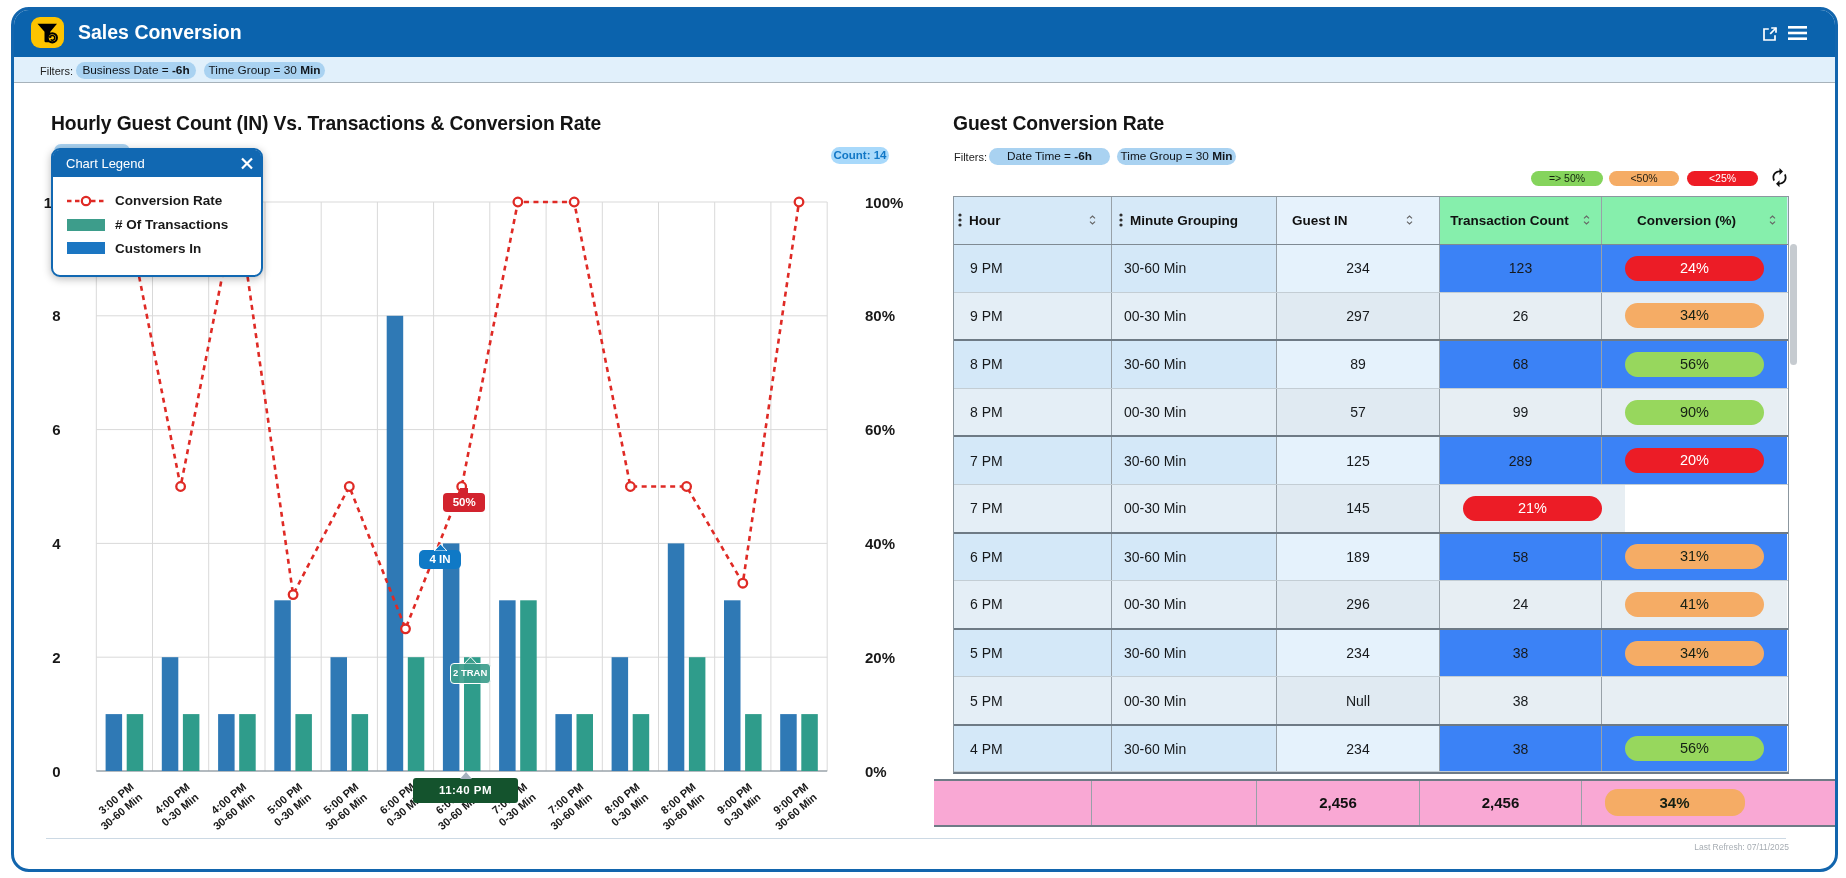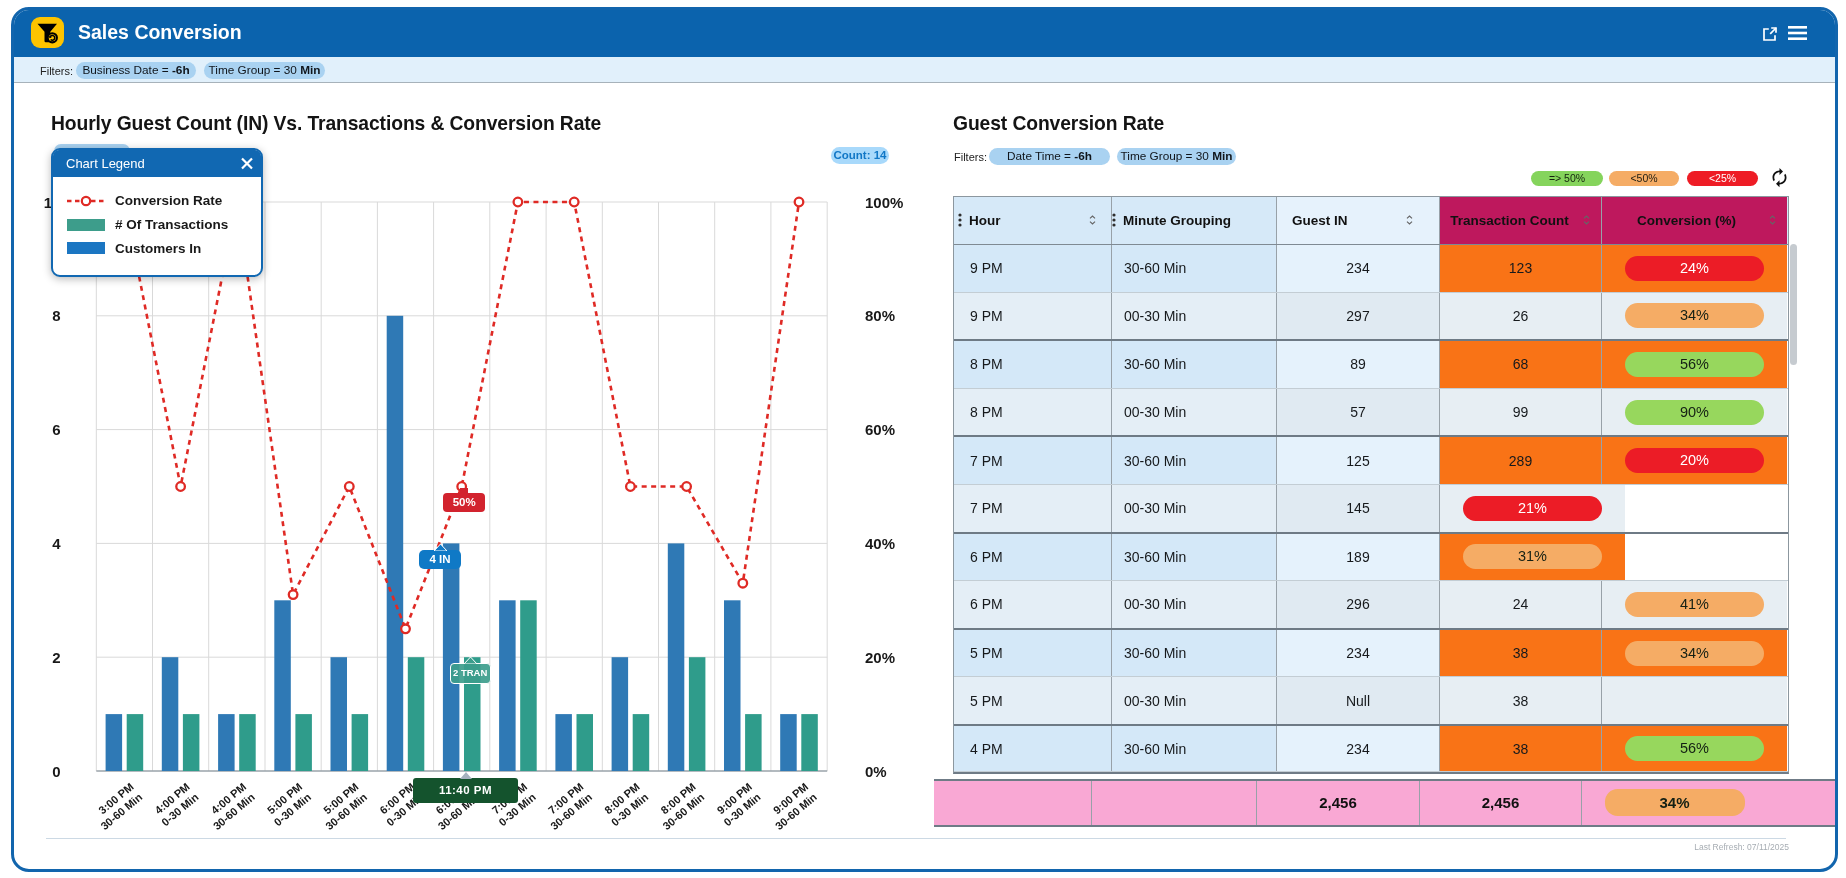--- a/index.html
+++ b/index.html
@@ -26,23 +26,23 @@
 .thead{display:flex;height:48.5px;background:#d6e9f8;border-bottom:1.5px solid #7f8a93;font-size:13.5px;font-weight:bold;color:#111;white-space:nowrap}
 .thead>div{display:flex;align-items:center;position:relative}.thead .c3,.thead .c4{justify-content:center}
 .trow{display:flex;height:47.6px;border-bottom:1px solid #c3cdd4;font-size:14px;color:#16191c}
 .trow.grp{height:48.6px;border-bottom:2.5px solid #6e7a85}.trow:last-child{height:46.5px}
 .trow>div,.tfoot>div{display:flex;align-items:center;justify-content:center}
 .c0{width:157px;justify-content:flex-start!important;padding-left:16px}
 .c1{width:165px;justify-content:flex-start!important;padding-left:12px;border-left:1px solid #98a1a8}
 .c2{width:163px;border-left:1px solid #98a1a8}
 .c3{width:162px;border-left:1px solid #98a1a8}
 .c4{width:186px;border-left:1px solid #98a1a8}
-.odd .c0,.odd .c1{background:#d4e8f8}.odd .c2{background:#e5f2fc}.odd .c3,.odd .c4{background:#f97316}
+.odd .c0,.odd .c1{background:#d4e8f8}.odd .c2{background:#e5f2fc}.odd .c3,.odd .c4{background:#3b82f6}
 .even .c0,.even .c1{background:#e4eef6}.even .c2{background:#e0eaf2}.even .c3,.even .c4{background:#e7eef3}
-.th0{background:#d6e9f8}.th2{background:#e6f2fc}.th3,.th4{background:#be185d}
+.th0{background:#d6e9f8}.th2{background:#e6f2fc}.th3,.th4{background:#86efac}
 .pill{display:inline-block;width:139px;height:25px;border-radius:12.5px;text-align:center;line-height:25px;font-size:14.5px}
 .pill.red{background:#ec1c26;color:#fff}.pill.org{background:#f5ac65;color:#142014}.pill.grn{background:#97d75d;color:#142014}
 .tfoot{position:absolute;left:920px;top:768.5px;width:943px;height:48.5px;background:#f9a8d4;border-top:2px solid #6f7b86;border-bottom:2px solid #6f7b86;display:flex;font-size:15px;font-weight:bold;color:#111}
 .lchip{position:absolute;top:161px;height:15px;border-radius:8px;font-size:10.5px;font-weight:normal;text-align:center;line-height:15.5px;z-index:2}
 .sbar{position:absolute;left:1776px;top:234px;width:7px;height:121px;background:#c6cbd0;border-radius:3.5px}
 .botline{position:absolute;left:32px;top:828px;width:1740px;border-top:1px solid #ccd9e4}
 .lref{position:absolute;right:46px;top:832px;font-size:8.5px;color:#a7adb3}
 </style></head><body>
 <div class="card">
  <div class="hdr">
@@ -221,21 +221,21 @@
               <circle cx="2" cy="7" r="1.6"></circle>
               <circle cx="2" cy="12" r="1.6"></circle>
             </g>
           </svg>
           <span style="margin-left:7px">Hour</span>
           <span style="position:absolute;right:15px"><svg width="7" height="10" viewBox="0 0 7 10">
               <path d="M1 3.4 L3.5 1 L6 3.4" fill="none" stroke="#666" stroke-width="1.2"></path>
               <path d="M1 6.6 L3.5 9 L6 6.6" fill="none" stroke="#666" stroke-width="1.2"></path>
             </svg></span>
         </div>
-   <div class="c1 th0" style="padding-left:0">
+   <div class="c1 th0" style="padding-left:7px">
           <svg width="4" height="14" viewBox="0 0 4 14">
             <g fill="#2e2e2e">
               <circle cx="2" cy="2" r="1.6"></circle>
               <circle cx="2" cy="7" r="1.6"></circle>
               <circle cx="2" cy="12" r="1.6"></circle>
             </g>
           </svg>
           <span style="margin-left:7px">Minute Grouping</span>
         </div>
    <div class="c2 th2" style="justify-content:flex-start!important;padding-left:15px">Guest IN<span style="position:absolute;right:26px"><svg width="7" height="10" viewBox="0 0 7 10">
@@ -301,20 +301,21 @@
         <div class="c1">00-30 Min</div>
         <div class="c2">145</div>
         <div class="c4">
           <span class="pill red">21%</span>
         </div>
       </div>
       <div class="trow odd">
         <div class="c0">6 PM</div>
         <div class="c1">30-60 Min</div>
         <div class="c2">189</div>
+        <div class="c3">58</div>
         <div class="c4">
           <span class="pill org">31%</span>
         </div>
       </div>
       <div class="trow even grp">
         <div class="c0">6 PM</div>
         <div class="c1">00-30 Min</div>
         <div class="c2">296</div>
         <div class="c3">24</div>
         <div class="c4">

